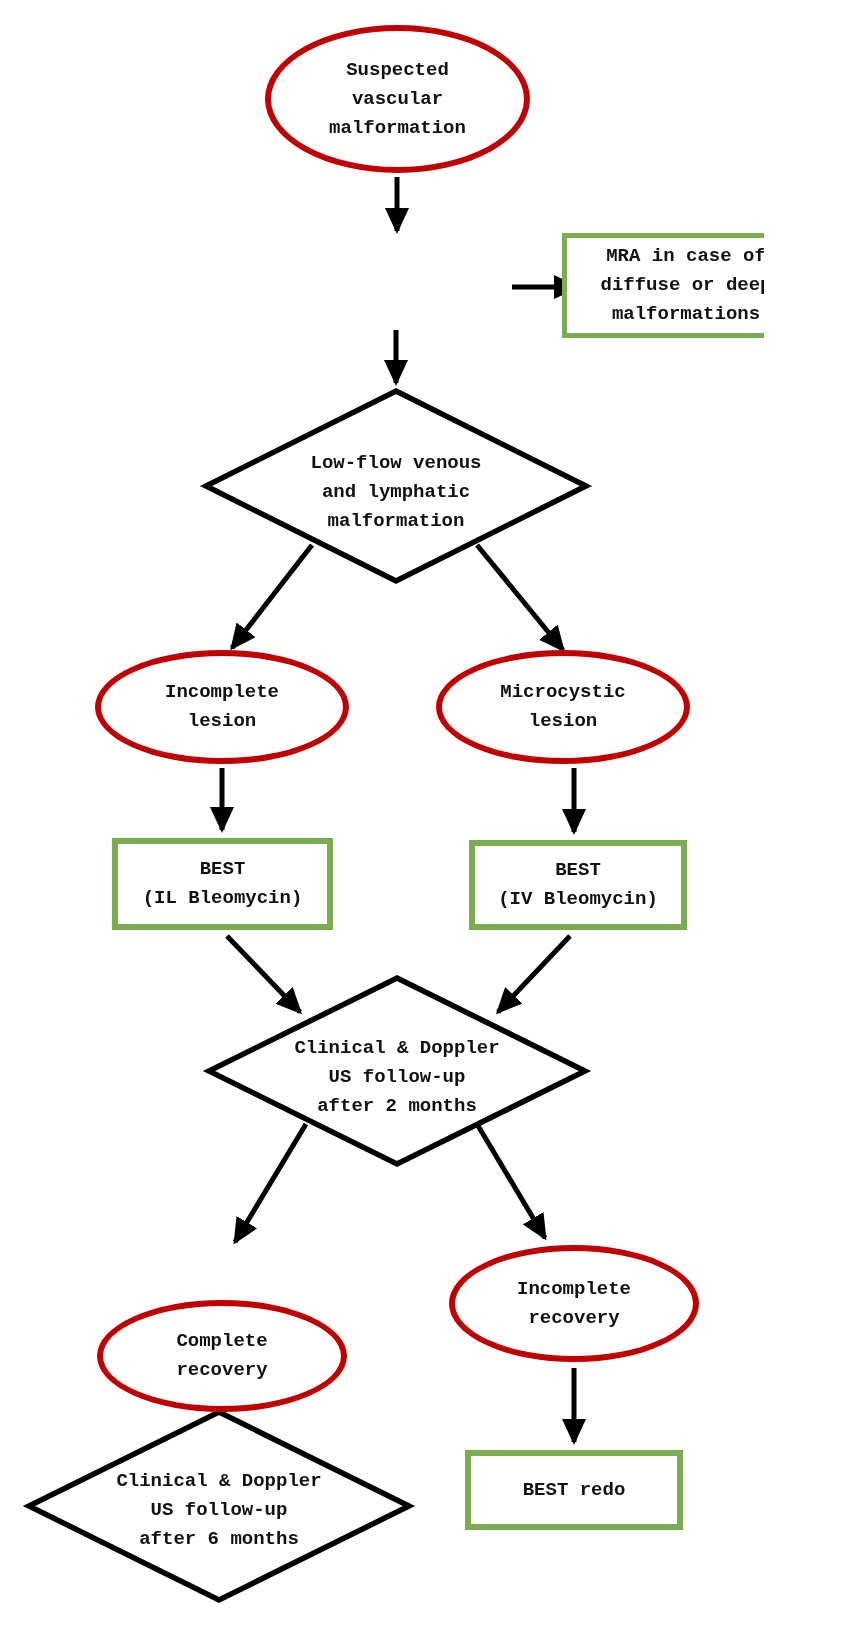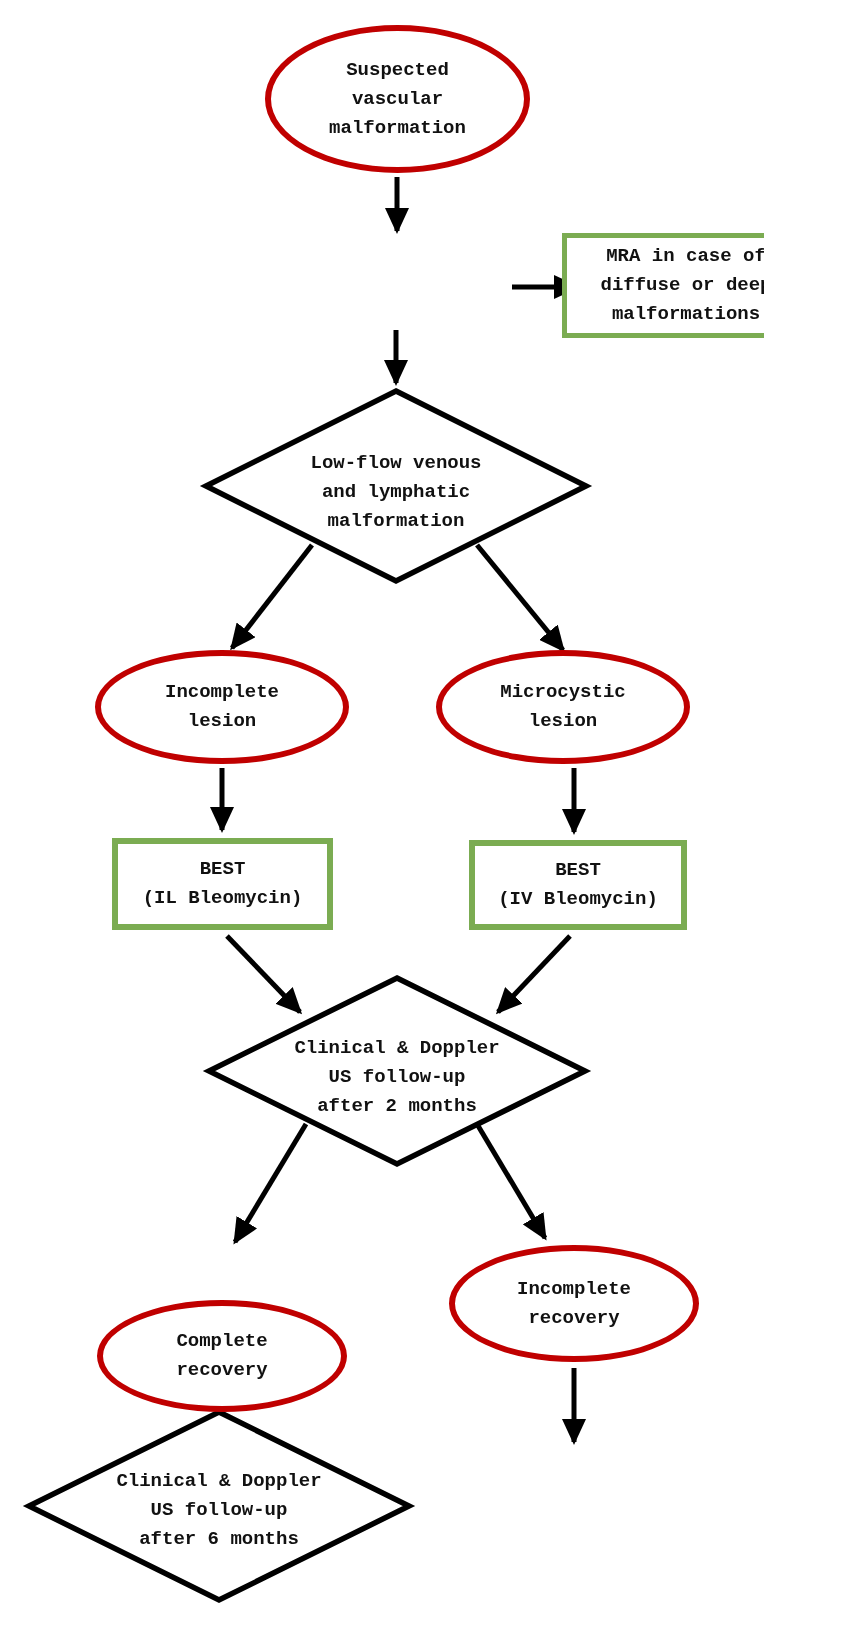--- a/index.html
+++ b/index.html
@@ -147,20 +147,23 @@
   <div class="node ellipse n-complete">
     <span class="label">Complete
 recovery</span>
   </div>
 
   <div class="node ellipse n-incomplete">
     <span class="label">Incomplete
 recovery</span>
   </div>
 
+  <div class="node rect n-bestredo">
+    <span class="label">BEST redo</span>
+  </div>
 
   <div class="float-label l-lowflow">Low-flow venous
 and lymphatic
 malformation</div>
   <div class="float-label l-followup2">Clinical &amp; Doppler
 US follow-up
 after 2 months</div>
   <div class="float-label l-followup6">Clinical &amp; Doppler
 US follow-up
 after 6 months</div>

